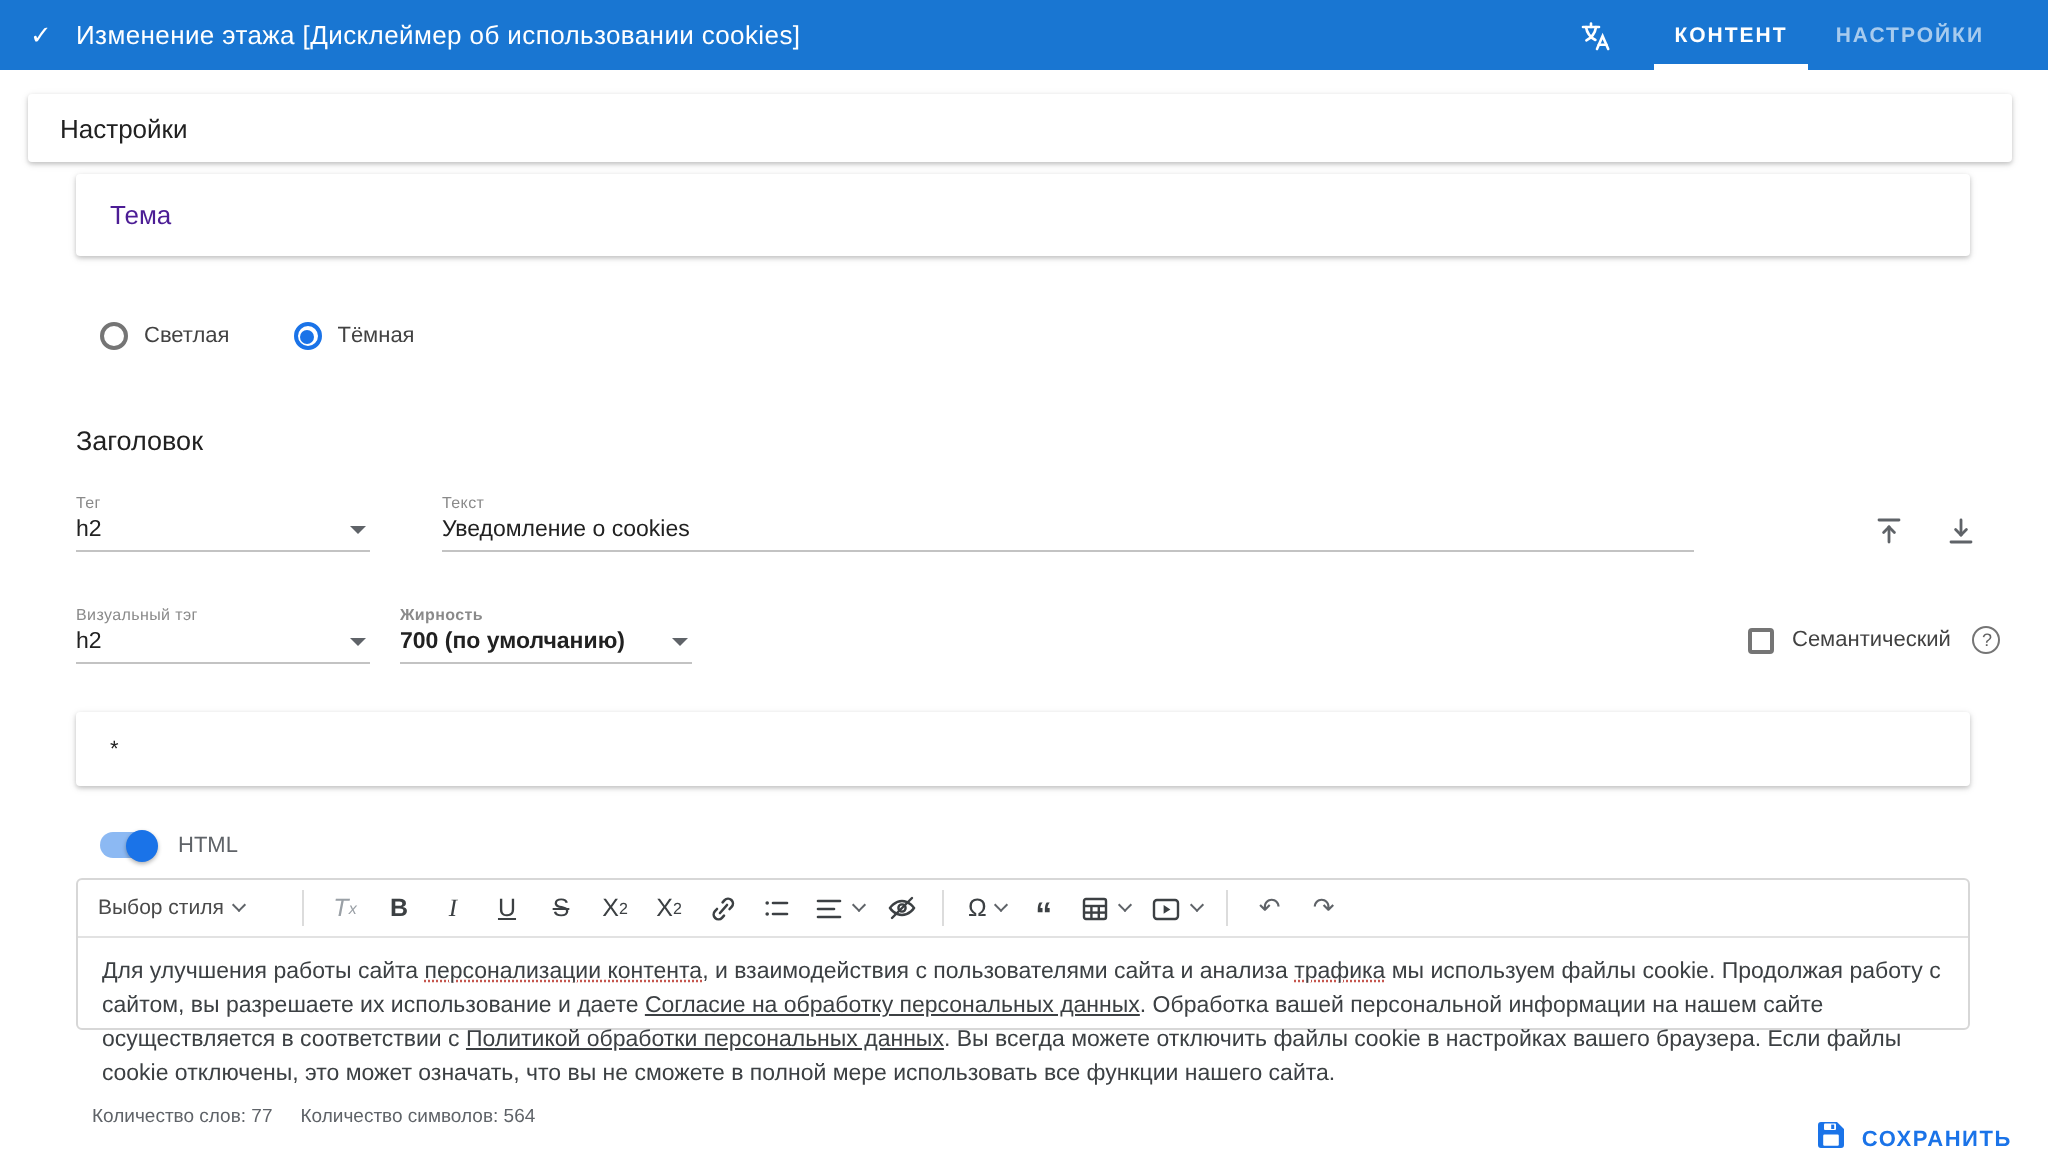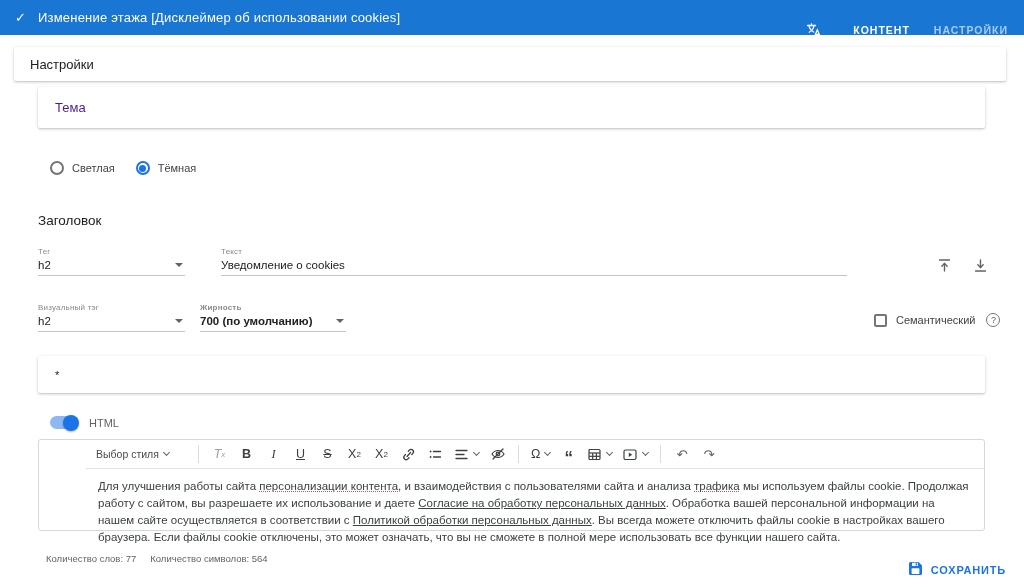--- a/index.html
+++ b/index.html
@@ -6,21 +6,21 @@
   html,body { width:1024px; height:587px; overflow:hidden; background:#fff;
               font-family:"Liberation Sans","DejaVu Sans",sans-serif; }
   .page { position:relative; width:1024px; height:587px; background:#fff; }
 
   
   .header { position:absolute; left:0; top:0; width:1024px; height:35px;
             background:var(--header-bg,#1976d2); display:flex; align-items:center;
             color:#fff; }
   .hdr-check { margin-left:15px; font-size:13px; width:16px; }
   .hdr-title { margin-left:7px; font-size:13px; font-weight:400; letter-spacing:.2px; }
-  .hdr-right { position:absolute; right:0; top:0; height:35px; display:flex; align-items:center;margin-top:12px; }
+  .hdr-right { position:absolute; right:16px; top:0; height:35px; display:flex; align-items:center; }
   .translate-ic { margin-right:18px; display:flex; align-items:center; }
   .tab { height:35px; display:flex; align-items:center; padding:0 12px;
          font-size:10.5px; font-weight:700; letter-spacing:1px; position:relative; cursor:pointer; }
   .tab.active { color:#fff; }
   .tab.inactive { color:rgba(255,255,255,.62); }
   .tab.active::after { content:""; position:absolute; left:2px; right:2px; bottom:0;
                        height:3px; background:#fff; }
   .hdr-right .tab:last-child { margin-right:4px; }
 
   
@@ -30,21 +30,21 @@
                    display:flex; align-items:center; padding-left:16px;
                    font-size:13px; color:#212121; }
   .card-theme { left:38px; top:87px; width:947px; height:41px;
                 display:flex; align-items:center; padding-left:17px;
                 font-size:13px; color:#4c1d95; }
   .card-asterisk { left:38px; top:356px; width:947px; height:37px;
                    display:flex; align-items:center; padding-left:17px;
                    font-size:11px; color:#212121; }
 
   
-  .radio-row { position:absolute; left:50px; top:161px; display:flex; align-items:flex-start; gap:21px; }
+  .radio-row { position:absolute; left:50px; top:161px; display:flex; align-items:flex-start; gap:32px; }
   .radio-opt { display:flex; align-items:center; gap:8px; cursor:pointer; }
   .radio-circ { width:14px; height:14px; border:2px solid #757575; border-radius:50%;
                 display:flex; align-items:center; justify-content:center; background:#fff; }
   .radio-circ.sel { border-color:var(--accent,#1a73e8); }
   .radio-circ.sel::after { content:""; width:7px; height:7px; border-radius:50%;
                            background:var(--accent,#1a73e8); }
   .radio-lab { font-size:11px; color:#424242; }
 
   .section-heading { position:absolute; left:38px; top:213px; font-size:13.5px; color:#212121; }
 
@@ -75,22 +75,22 @@
   
   .toggle-row { position:absolute; left:50px; top:416px; display:flex; align-items:center; }
   .switch { position:relative; width:27px; height:13px; border-radius:7px;
             background:rgba(26,115,232,.5); cursor:pointer; }
   .switch .knob { position:absolute; right:-2px; top:-1.5px; width:16px; height:16px;
                   border-radius:50%; background:var(--accent,#1a73e8);
                   box-shadow:0 1px 2px rgba(0,0,0,.3); }
   .toggle-lab { margin-left:12px; font-size:11px; color:#5f6368; }
 
   
-  .editor { position:absolute; left:38px; top:439px; width:947px; height:92px;
-            border:1px solid #d7d7d7; border-radius:3px; background:#fff;padding-left:47px; }
+  .editor { position:absolute; left:38px; top:439px; width:947px; height:76px;
+            border:1px solid #d7d7d7; border-radius:3px; background:#fff; }
   .etoolbar { height:29px; border-bottom:1px solid #e2e2e2; display:flex; align-items:center;
               padding:0 10px; color:#3c4043; }
   .style-sel { display:flex; align-items:center; font-size:10.5px; color:#4a4a4a;
                width:95px; cursor:pointer; }
   .chev { width:5px; height:5px; border-right:1.4px solid #5f6368; border-bottom:1.4px solid #5f6368;
           transform:rotate(45deg); margin-left:5px; margin-top:-3px; display:inline-block; }
   .tsep { width:1px; height:18px; background:#dcdcdc; margin:0 7px; }
   .tbtn { display:flex; align-items:center; justify-content:center; min-width:17px; height:22px;
           margin:0 5px; font-size:12.5px; color:#3c4043; cursor:pointer; }
   .tbtn sub { font-size:8px; } .tbtn sup { font-size:8px; }

